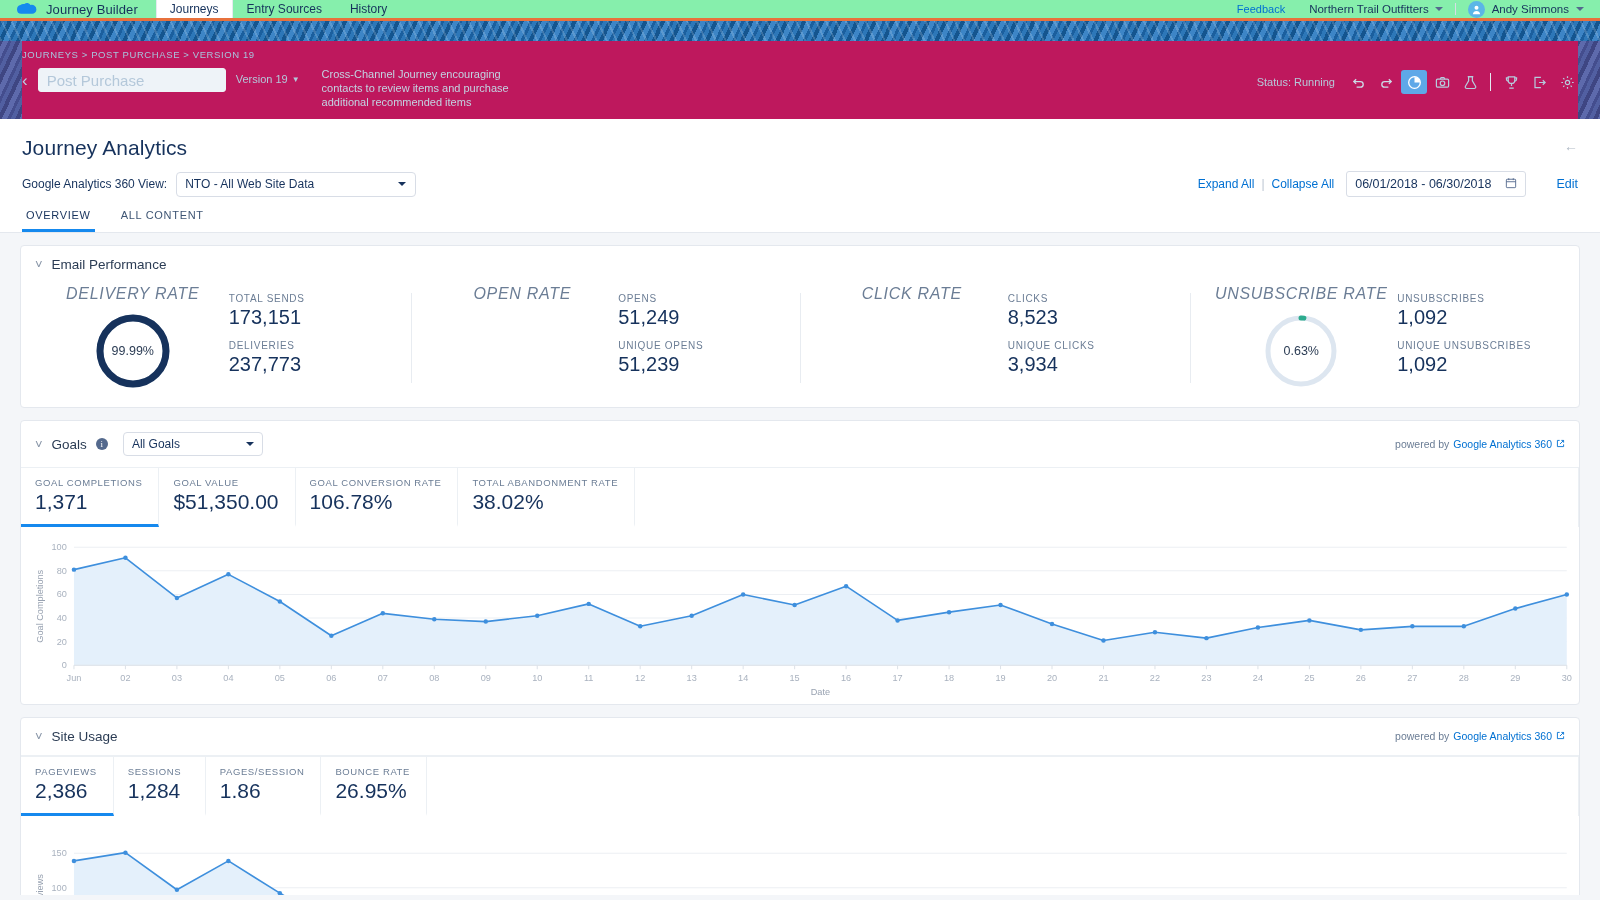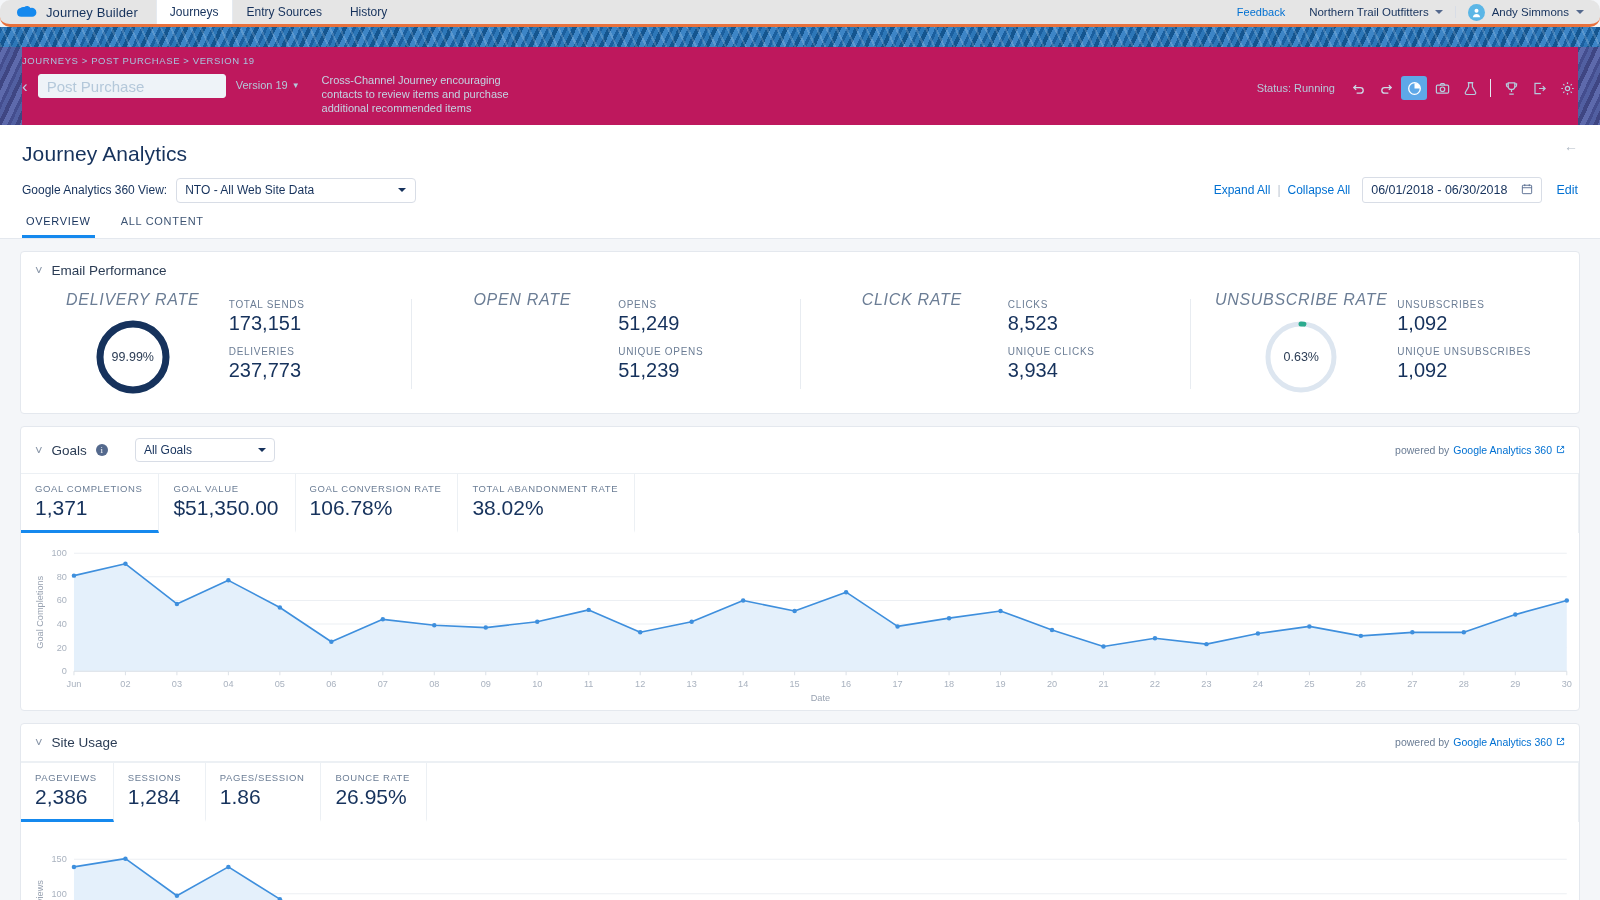--- a/index.html
+++ b/index.html
@@ -6,24 +6,24 @@
   html, body {
     width: 1600px; height: 900px;
     font-family: "Liberation Sans", sans-serif;
     background: #f4f6f9;
     overflow: hidden;
     color: #16325c;
   }
 
   
   .topnav {
-    height: 27px; background: #e5e5e5;
+    height: 21px; background: #86efac;
     display: flex; align-items: stretch;
     border-bottom: 3px solid #e8713c;
-    position: relative; z-index: 30; border-radius: 10px;
+    position: relative; z-index: 30;
   }
   .brand { display: flex; align-items: center; gap: 8px; padding: 0 18px 0 16px; }
   .cloud-logo { width: 22px; height: 15px; position: relative; }
   .cloud-logo svg { display:block; }
   .brand-name { font-size: 13px; color: #16325c; letter-spacing: .1px; }
   .nav-tabs { display: flex; align-items: stretch; }
   .nav-tab {
     display: flex; align-items: center; padding: 0 13px;
     font-size: 12px; color: #16325c; cursor: pointer;
     border-left: 1px solid #e5eaf0; border-right: 1px solid #e5eaf0;
@@ -100,21 +100,21 @@
   }
   .ga-select .caret { position: absolute; right: 9px; border-top-color:#16325c; }
   .filter-right { margin-left: auto; display: flex; align-items: center; gap: 0; }
   .link-blue { font-size: 12px; color: #0070d2; cursor: pointer; }
   .pipe { color: #bcc6d2; font-size: 12px; margin: 0 7px; }
   .daterange {
     margin-left: 12px; height: 26px; min-width: 172px; border: 1px solid #d8dde6; border-radius: 3px;
     display: flex; align-items: center; justify-content: space-between; padding: 0 8px;
     font-size: 12.5px; color: #16325c; background:#fff; cursor: pointer;
   }
-  .edit-btn { margin-left: 14px; font-size: 12.5px; color: #0070d2; cursor: pointer; }
+  .edit-btn { margin-left: 30px; font-size: 12.5px; color: #0070d2; cursor: pointer; }
   .collapse-arrow { position:absolute; right: 22px; top: 138px; color:#b0bac6; font-size:14px; cursor:pointer;}
 
   .tabs { display: flex; gap: 0; padding: 12px 22px 0 22px; border-bottom: 1px solid #e4e8ee; text-align: right; }
   .tab {
     font-size: 11px; letter-spacing: .7px; color: #3e5574; padding: 0 4px 8px 4px;
     margin-right: 22px; cursor: pointer; border-bottom: 3px solid transparent;
   }
   .tab.active { color: #16325c; border-bottom-color: #1589ee; }
 
   
@@ -130,21 +130,21 @@
   .chev-down { color: #8794a7; font-size: 13px; cursor:pointer; line-height:1; }
   .card-title { font-size: 13.5px; color: #2b3c54; }
   .info-dot {
     width: 12px; height: 12px; border-radius: 50%; background: #54698d; color: #fff;
     font-size: 9px; display: inline-flex; align-items: center; justify-content: center;
     font-family: "Liberation Serif", serif; cursor: pointer;
   }
   .goals-select {
     width: 140px; height: 24px; border: 1px solid #d8dde6; border-radius: 4px; background: #fff;
     display: flex; align-items: center; padding: 0 8px; font-size: 12px; color: #16325c;
-    position: relative; cursor: pointer; margin-left: 18px;
+    position: relative; cursor: pointer; margin-left: 6px;
   }
   .goals-select .caret { position:absolute; right: 8px; border-top-color:#16325c; }
   .powered {
     margin-left: auto; font-size: 10.5px; color: #6b7d95; display:flex; align-items:center; gap:4px;
   }
   .powered a { color: #0070d2; text-decoration: none; cursor:pointer; }
 
   
   .email-row { display: flex; align-items: stretch; padding: 2px 0 18px 0; }
   .metric-group { flex: 1; display: flex; align-items: flex-start; justify-content: center; gap: 26px; padding: 0 6px; position: relative;}

